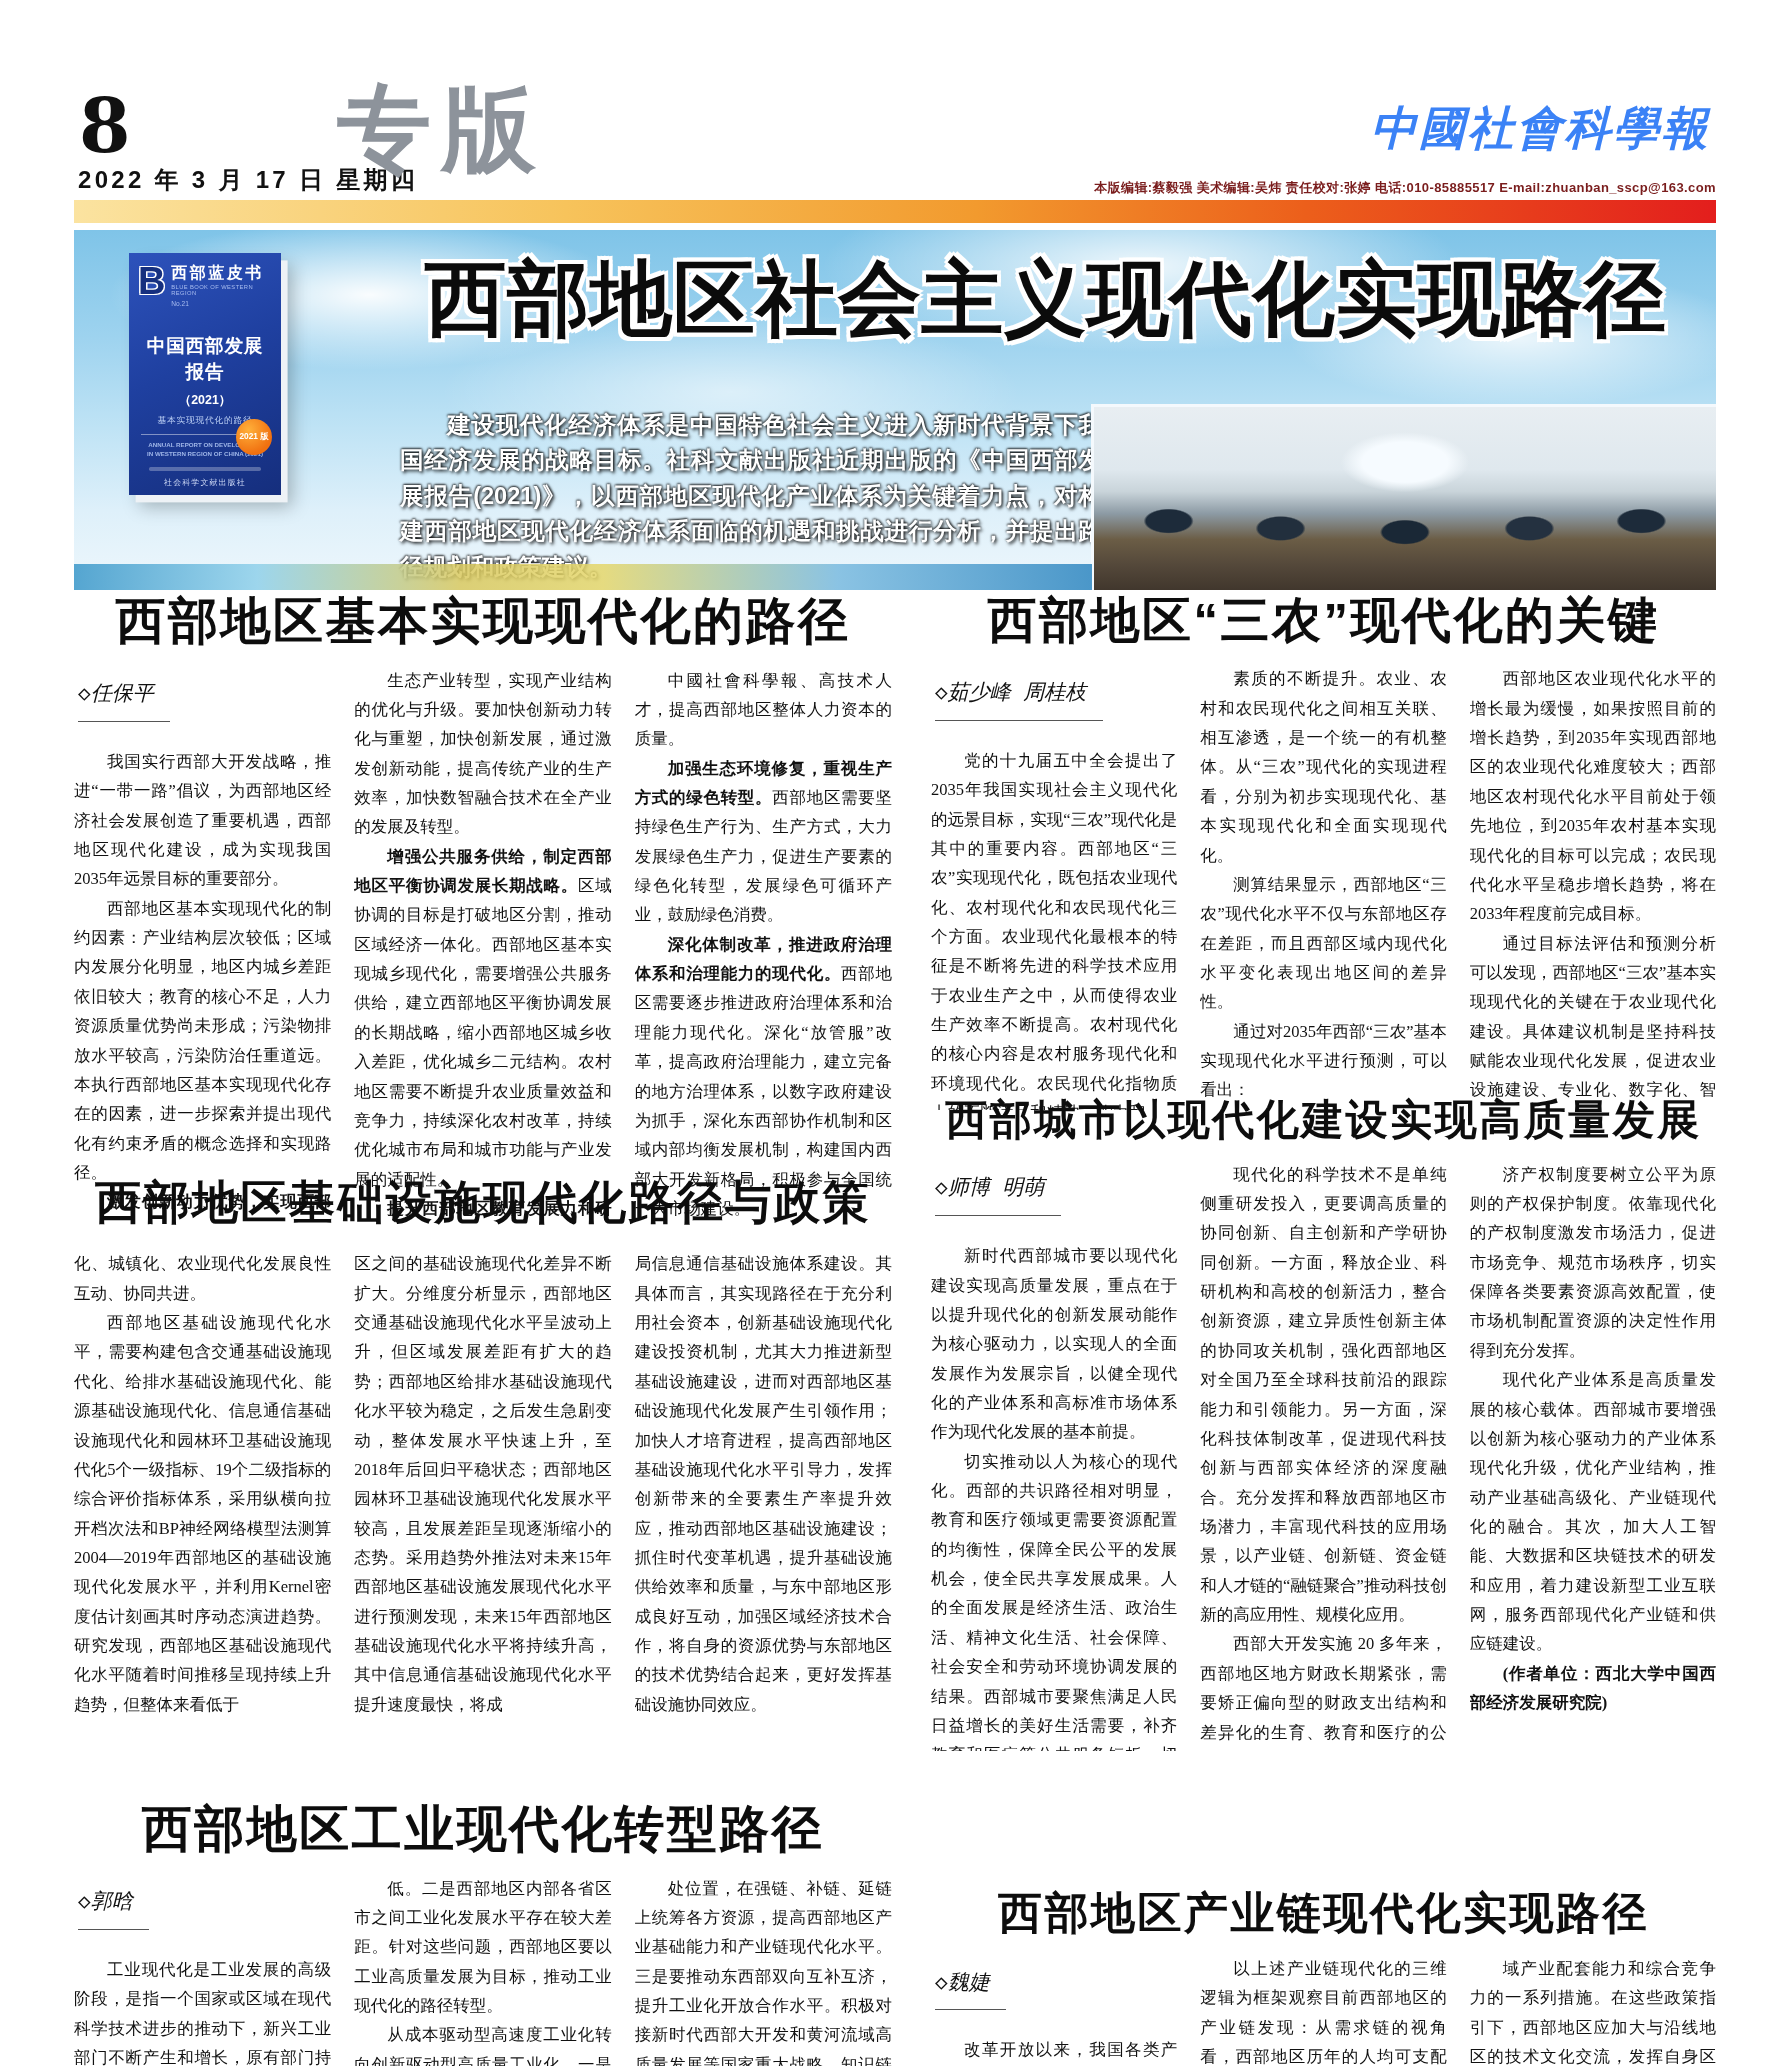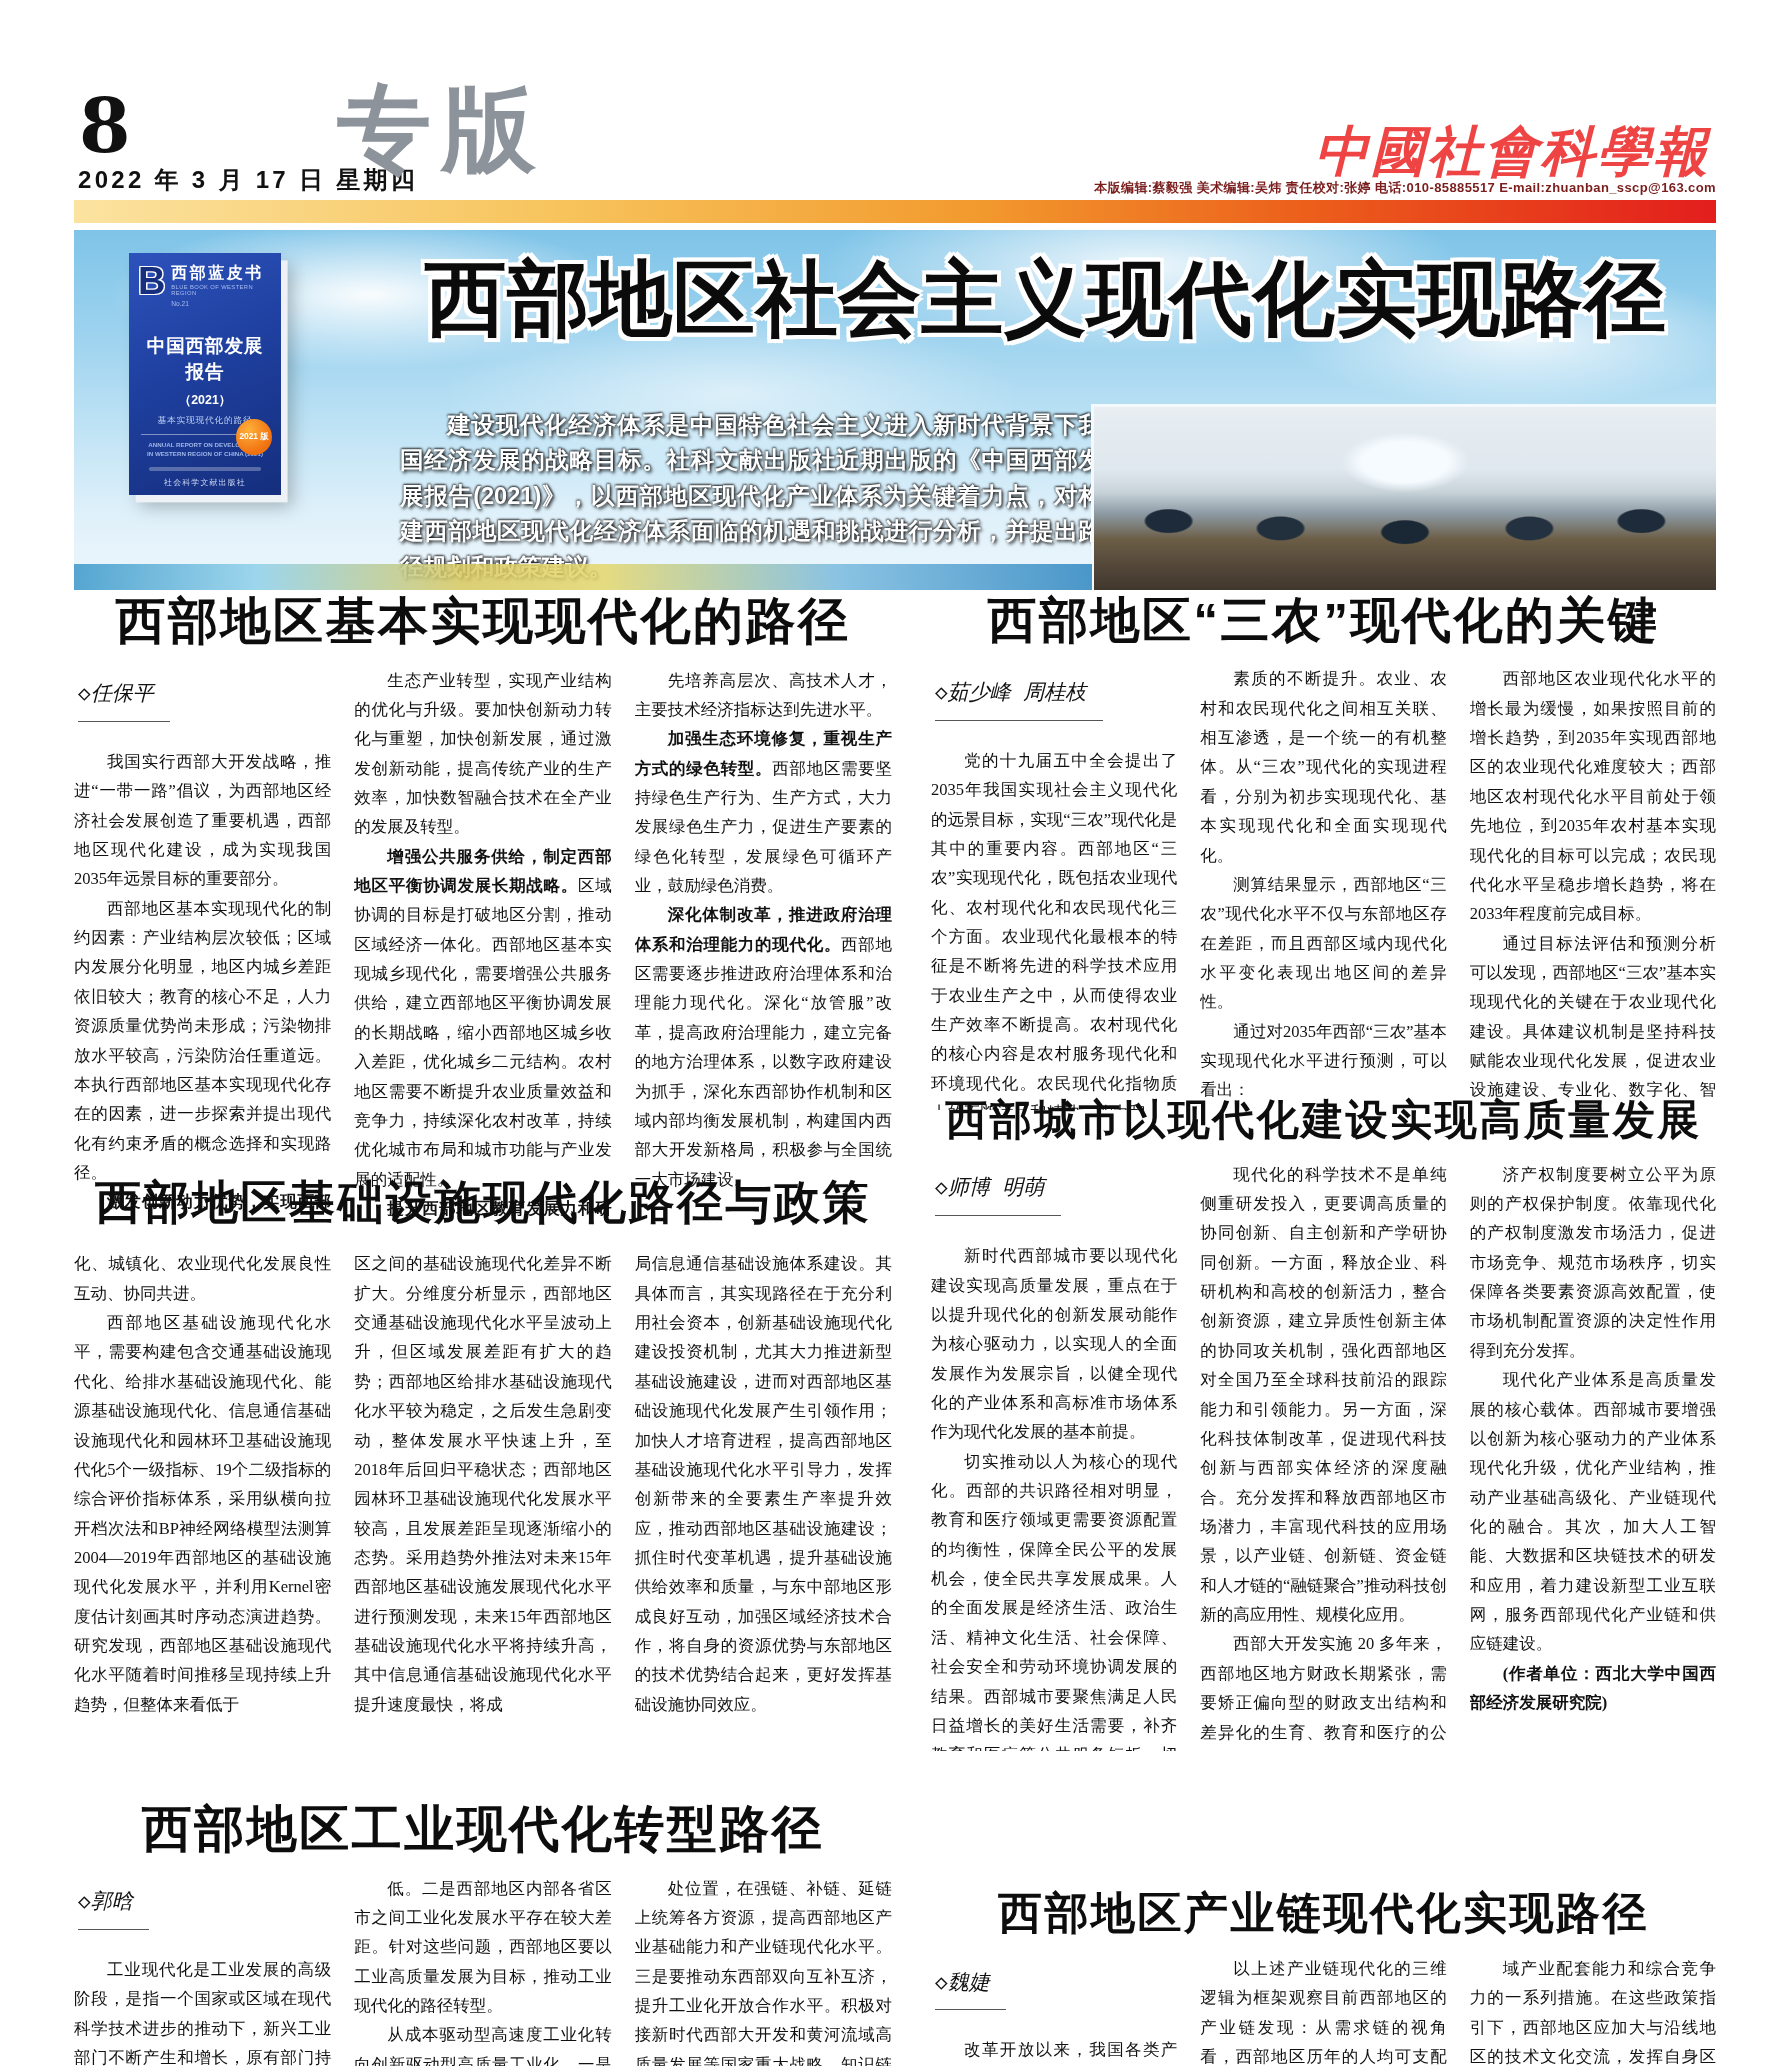--- a/index.html
+++ b/index.html
@@ -5,21 +5,21 @@
   html,body{margin:0;padding:0;background:#e9e9e9;}
   #page{position:relative;width:1791px;height:2546px;background:#ffffff;overflow:hidden;
         font-family:"Liberation Serif","DejaVu Serif",serif;color:#111;}
   
   .hdr-num{position:absolute;left:79px;top:89px;font-size:74px;font-weight:bold;
            font-family:"DejaVu Serif",serif;line-height:1;}
   .hdr-date{position:absolute;left:78px;top:164px;font-size:24px;letter-spacing:3.3px;
             font-family:"Liberation Sans","DejaVu Sans",sans-serif;font-weight:600;}
   .hdr-edition{position:absolute;left:337px;top:83px;font-size:94px;line-height:1;color:#8d939b;
                font-family:"Liberation Sans","DejaVu Sans",sans-serif;font-weight:700;letter-spacing:10.7px;}
-  .hdr-masthead{position:absolute;right:81px;top:124px;font-size:54px;line-height:1;color:#ef4444;
+  .hdr-masthead{position:absolute;right:81px;top:105px;font-size:46px;line-height:1;color:#3b82f6;
                 font-family:"DejaVu Serif",serif;font-weight:900;letter-spacing:2.5px;font-style:italic;}
   .hdr-editors{position:absolute;right:75px;top:179px;font-size:13px;color:#7a1d1d;font-weight:600;
                font-family:"Liberation Sans","DejaVu Sans",sans-serif;letter-spacing:0.4px;}
   .hdr-bar{position:absolute;left:74px;top:200px;width:1642px;height:23px;
            background:linear-gradient(90deg,#fbe3a0 0%,#f7c35b 30%,#f29a2e 55%,#ec5f1b 75%,#e31e1d 100%);}
   
   .banner{position:absolute;left:74px;top:230px;width:1642px;height:360px;overflow:hidden;
           background:
             radial-gradient(ellipse 372px 107px at 18% 18%,rgba(255,255,255,.95),rgba(255,255,255,0) 70%),
             radial-gradient(ellipse 455px 124px at 65% 10%,rgba(255,255,255,.85),rgba(255,255,255,0) 70%),
@@ -131,21 +131,21 @@
   <section id="a1" class="sec">
     <h2 class="headline">西部地区基本实现现代化的路径</h2>
     <div class="cols">
       <div class="col"><span class="byline">◇任保平</span><p>我国实行西部大开发战略，推进“一带一路”倡议，为西部地区经济社会发展创造了重要机遇，西部地区现代化建设，成为实现我国2035年远景目标的重要部分。</p><p>西部地区基本实现现代化的制约因素：产业结构层次较低；区域内发展分化明显，地区内城乡差距依旧较大；教育的核心不足，人力资源质量优势尚未形成；污染物排放水平较高，污染防治任重道远。本执行西部地区基本实现现代化存在的因素，进一步探索并提出现代化有约束矛盾的概念选择和实现路径。</p><p><b>激发创新动力优势，实现西部地区产业结构优化升级。</b>西部地区基本实现经济现代化，要在技术和生产效率上下功夫，激发创新动力优势，拓宽生产路径，加快推动产业结构向服务业、高新技术产业、绿色</p></div>
       <div class="col">
           <p>生态产业转型，实现产业结构的优化与升级。要加快创新动力转化与重塑，加快创新发展，通过激发创新动能，提高传统产业的生产效率，加快数智融合技术在全产业的发展及转型。</p>
           <p><b>增强公共服务供给，制定西部地区平衡协调发展长期战略。</b>区域协调的目标是打破地区分割，推动区域经济一体化。西部地区基本实现城乡现代化，需要增强公共服务供给，建立西部地区平衡协调发展的长期战略，缩小西部地区城乡收入差距，优化城乡二元结构。农村地区需要不断提升农业质量效益和竞争力，持续深化农村改革，持续优化城市布局和城市功能与产业发展的适配性。</p>
           <p><b>提升西部地区教育发展力和研发能力，激发人力资源质量优势。</b>西部地区基本实现现代化，需要充分重视教育水平和人力资源的研发能力，培育创新质量型人力资本，激发人力资源的质量优势，优化地区产学研平滑对接，以人力资本质量红利推动下一轮高新技术产业、战略性新兴产业的培育和成长，促进劳动力结构向高质量发展，能够优化地区产业结构。需要加强创新型、研发型人力资本的投入及培育，优</p>
         </div>
       <div class="col">
-          <p>先培养高层次、高技术人才，主要技术经济指标达到先进水平。</p>
+          <p>中國社會科學報、高技术人才，提高西部地区整体人力资本的质量。</p>
           <p><b>加强生态环境修复，重视生产方式的绿色转型。</b>西部地区需要坚持绿色生产行为、生产方式，大力发展绿色生产力，促进生产要素的绿色化转型，发展绿色可循环产业，鼓励绿色消费。</p>
           <p><b>深化体制改革，推进政府治理体系和治理能力的现代化。</b>西部地区需要逐步推进政府治理体系和治理能力现代化。深化“放管服”改革，提高政府治理能力，建立完备的地方治理体系，以数字政府建设为抓手，深化东西部协作机制和区域内部均衡发展机制，构建国内西部大开发新格局，积极参与全国统一大市场建设。</p>
         </div>
     </div>
   </section>
 
   <section id="a2" class="sec">
     <h2 class="headline">西部地区“三农”现代化的关键</h2>
     <div class="cols">
       <div class="col"><span class="byline">◇茹少峰  周桂枝</span><p>党的十九届五中全会提出了2035年我国实现社会主义现代化的远景目标，实现“三农”现代化是其中的重要内容。西部地区“三农”实现现代化，既包括农业现代化、农村现代化和农民现代化三个方面。农业现代化最根本的特征是不断将先进的科学技术应用于农业生产之中，从而使得农业生产效率不断提高。农村现代化的核心内容是农村服务现代化和环境现代化。农民现代化指物质上的不断满足和精神、能力和</p></div>

